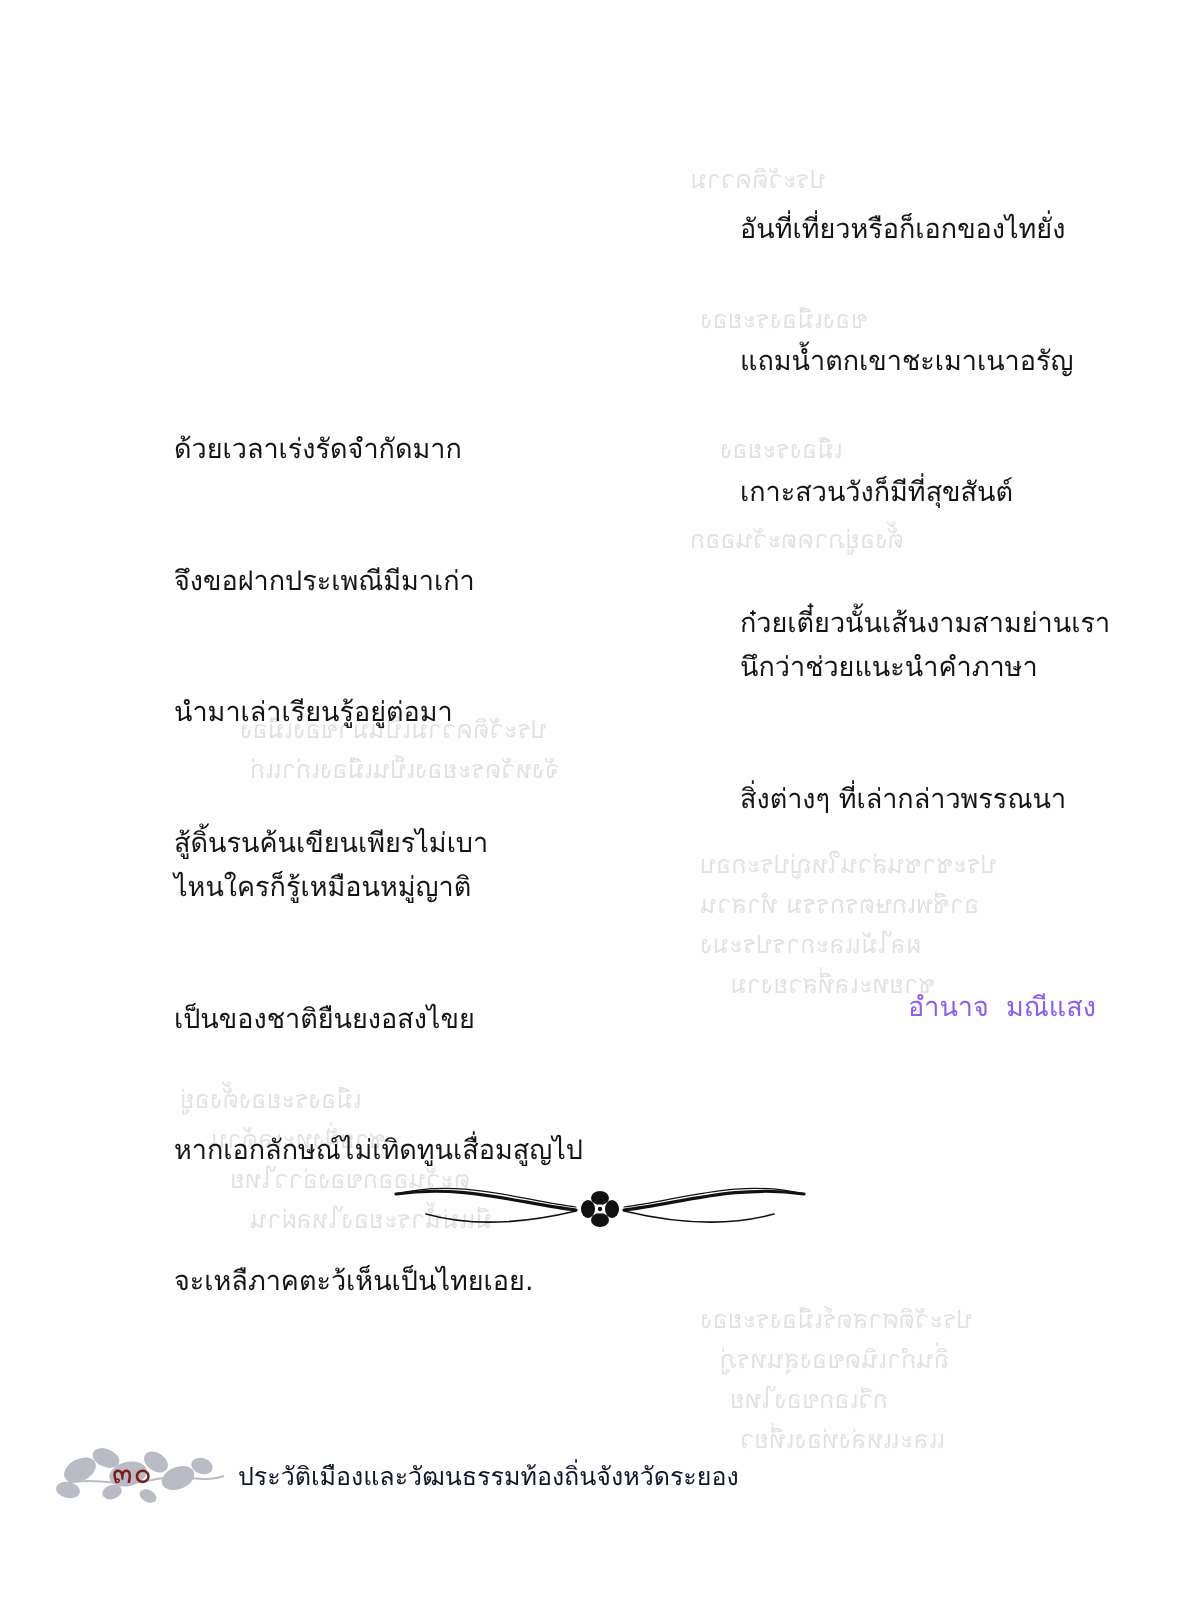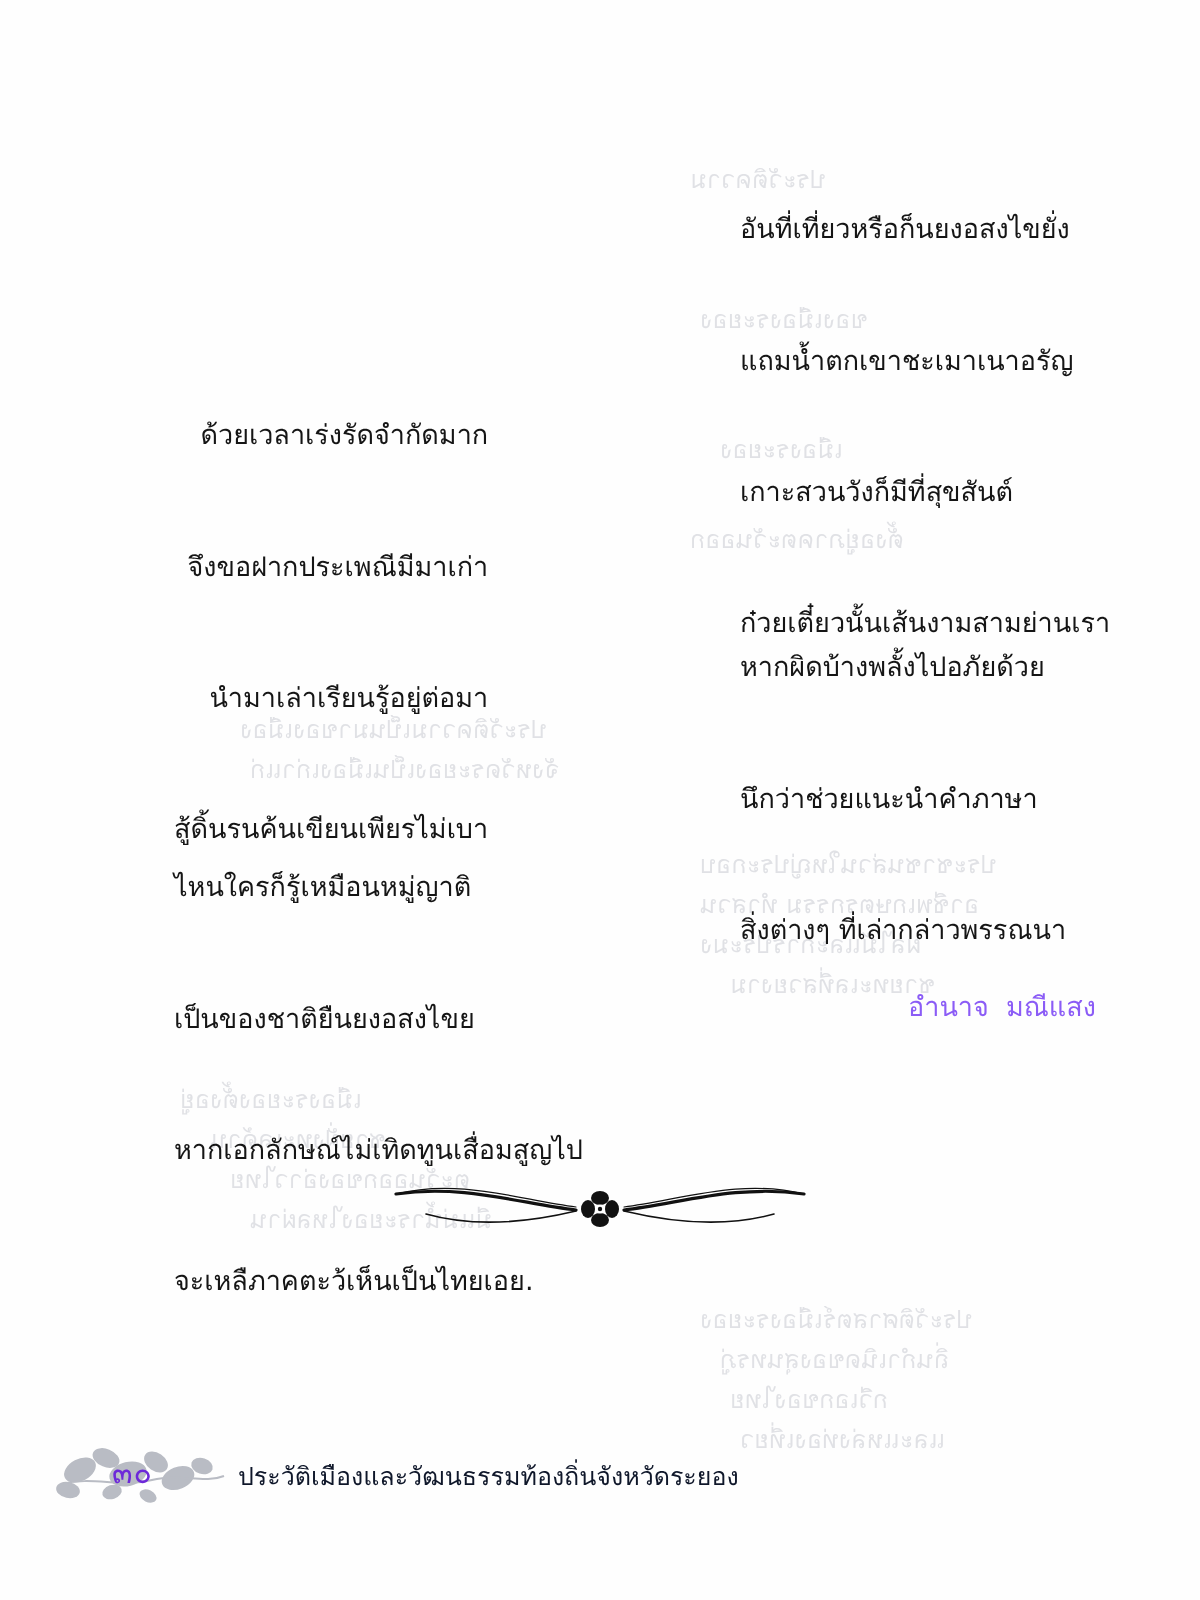--- a/index.html
+++ b/index.html
@@ -76,21 +76,21 @@
     left: 52px;
     bottom: 4px;
     width: 180px;
     height: 78px;
   }
   .footer-page-number {
     position: absolute;
     left: 112px;
     bottom: 26px;
     font-size: 30px;
-    color: #6d28d9;
+    color: #7f1d1d;
     letter-spacing: 1px;
   }
   .footer-title {
     position: absolute;
     left: 238px;
     bottom: 26px;
     font-size: 25px;
     color: #0f172a;
     white-space: pre;
   }
@@ -115,35 +115,34 @@
       <div class="bleed-through" style="top: 1120px; left: 210px;">ชายฝั่งทะเลด้าน</div>
       <div class="bleed-through" style="top: 1160px; left: 230px;">ตะวันออกของอ่าวไทย</div>
       <div class="bleed-through" style="top: 1200px; left: 250px;">มีแม่น้ำระยองไหลผ่าน</div>
       <div class="bleed-through" style="top: 1300px; left: 700px;">ประวัติศาสตร์เมืองระยอง</div>
       <div class="bleed-through" style="top: 1340px; left: 720px;">ถิ่นกำเนิดของสุนทรภู่</div>
       <div class="bleed-through" style="top: 1380px; left: 730px;">กวีเอกของไทย</div>
       <div class="bleed-through" style="top: 1420px; left: 740px;">และแหล่งท่องเที่ยว</div>
     </div>
 
   <div class="stanza right" style="top:120px; left:740px;">
-    <span class="line">อันที่เที่ยวหรือก็นยงอสงไขยั่ง</span>
+    <span class="line">อันที่เที่ยวหรือก็เอกของไทยั่ง</span>
     <span class="line">แถมน้ำตกเขาชะเมาเนาอรัญ</span>
     <span class="line">เกาะสวนวังก็มีที่สุขสันต์</span>
     <span class="line">ก๋วยเตี๋ยวนั้นเส้นงามสามย่านเรา</span>
   </div>
 
-  <div class="stanza" style="top:326px; left:174px;text-align:right;">
+  <div class="stanza" style="top:340px; left:174px;">
     <span class="line">ด้วยเวลาเร่งรัดจำกัดมาก</span>
     <span class="line">จึงขอฝากประเพณีมีมาเก่า</span>
     <span class="line">นำมาเล่าเรียนรู้อยู่ต่อมา</span>
     <span class="line">สู้ดิ้นรนค้นเขียนเพียรไม่เบา</span>
   </div>
 
   <div class="stanza right" style="top:558px; left:740px;">
-    <span class="line">หากผิดบ้างพลั้งไปอภัยด้วย</span>
     <span class="line">นึกว่าช่วยแนะนำคำภาษา</span>
     <span class="line">สิ่งต่างๆ ที่เล่ากล่าวพรรณนา</span>
   </div>
 
   <div class="stanza" style="top:778px; left:174px;">
     <span class="line">ไหนใครก็รู้เหมือนหมู่ญาติ</span>
     <span class="line">เป็นของชาติยืนยงอสงไขย</span>
     <span class="line">หากเอกลักษณ์ไม่เทิดทูนเสื่อมสูญไป</span>
     <span class="line">จะเหลืภาคตะว้เห็นเป็นไทยเอย.</span>
   </div>

